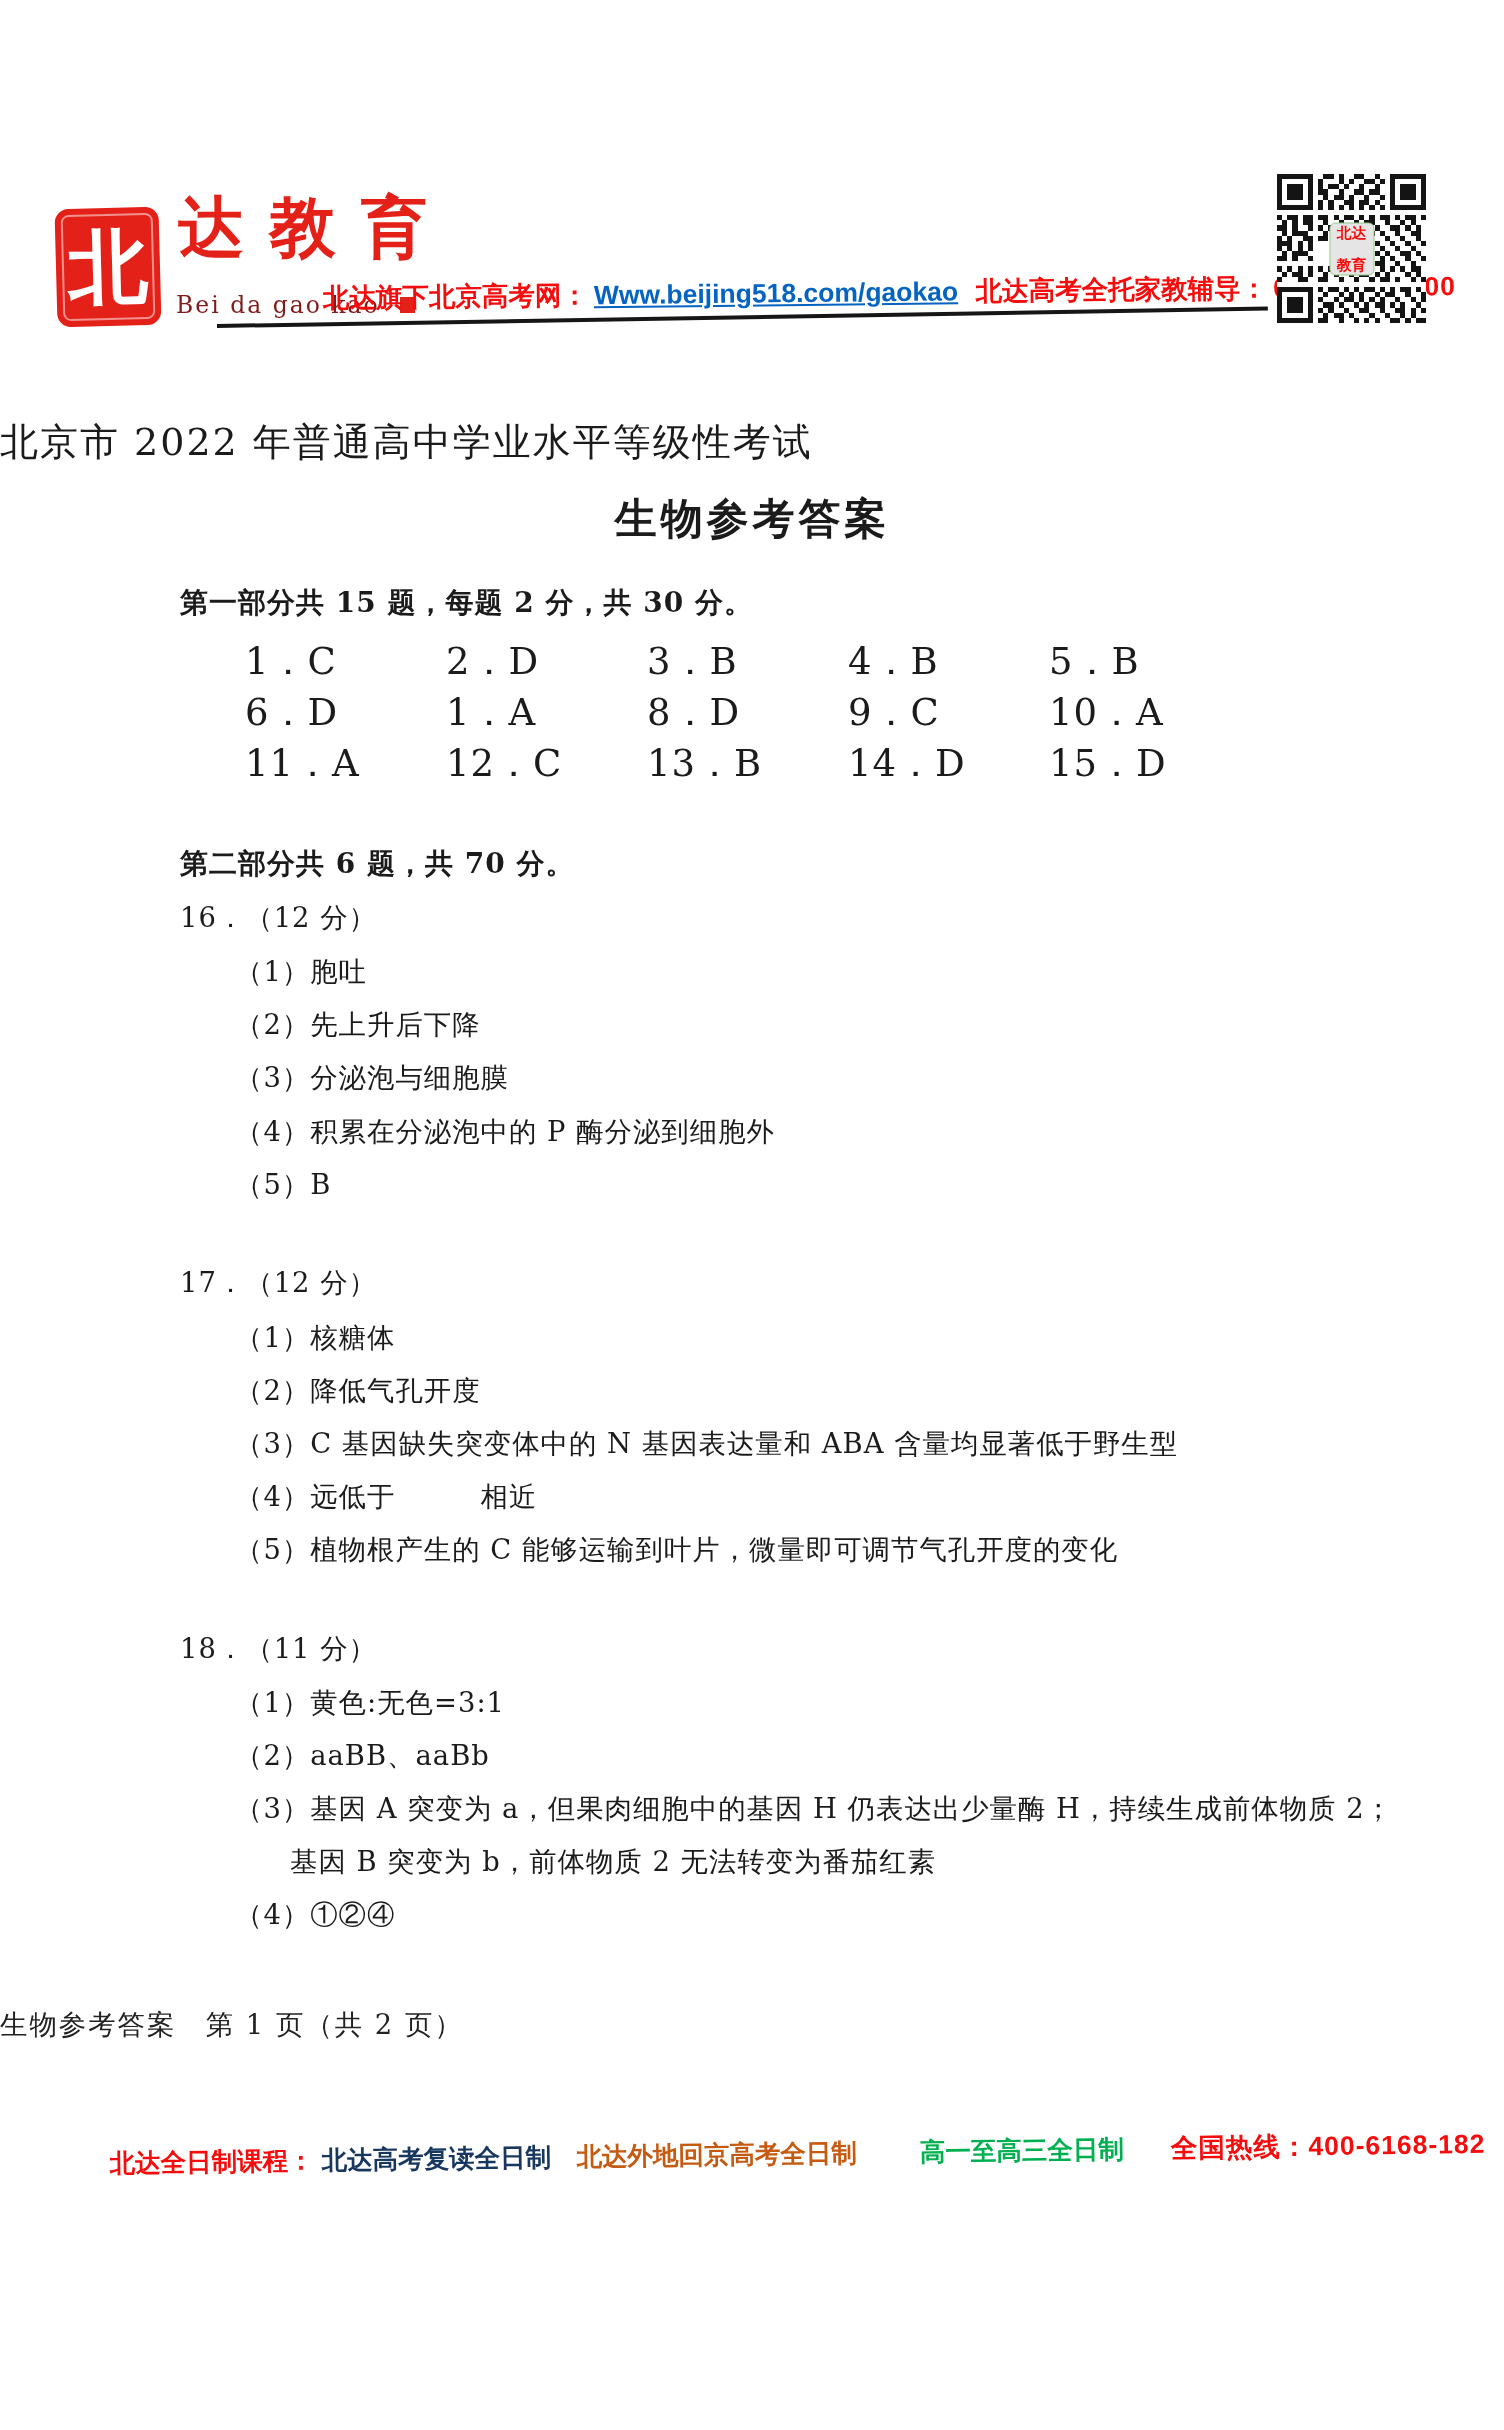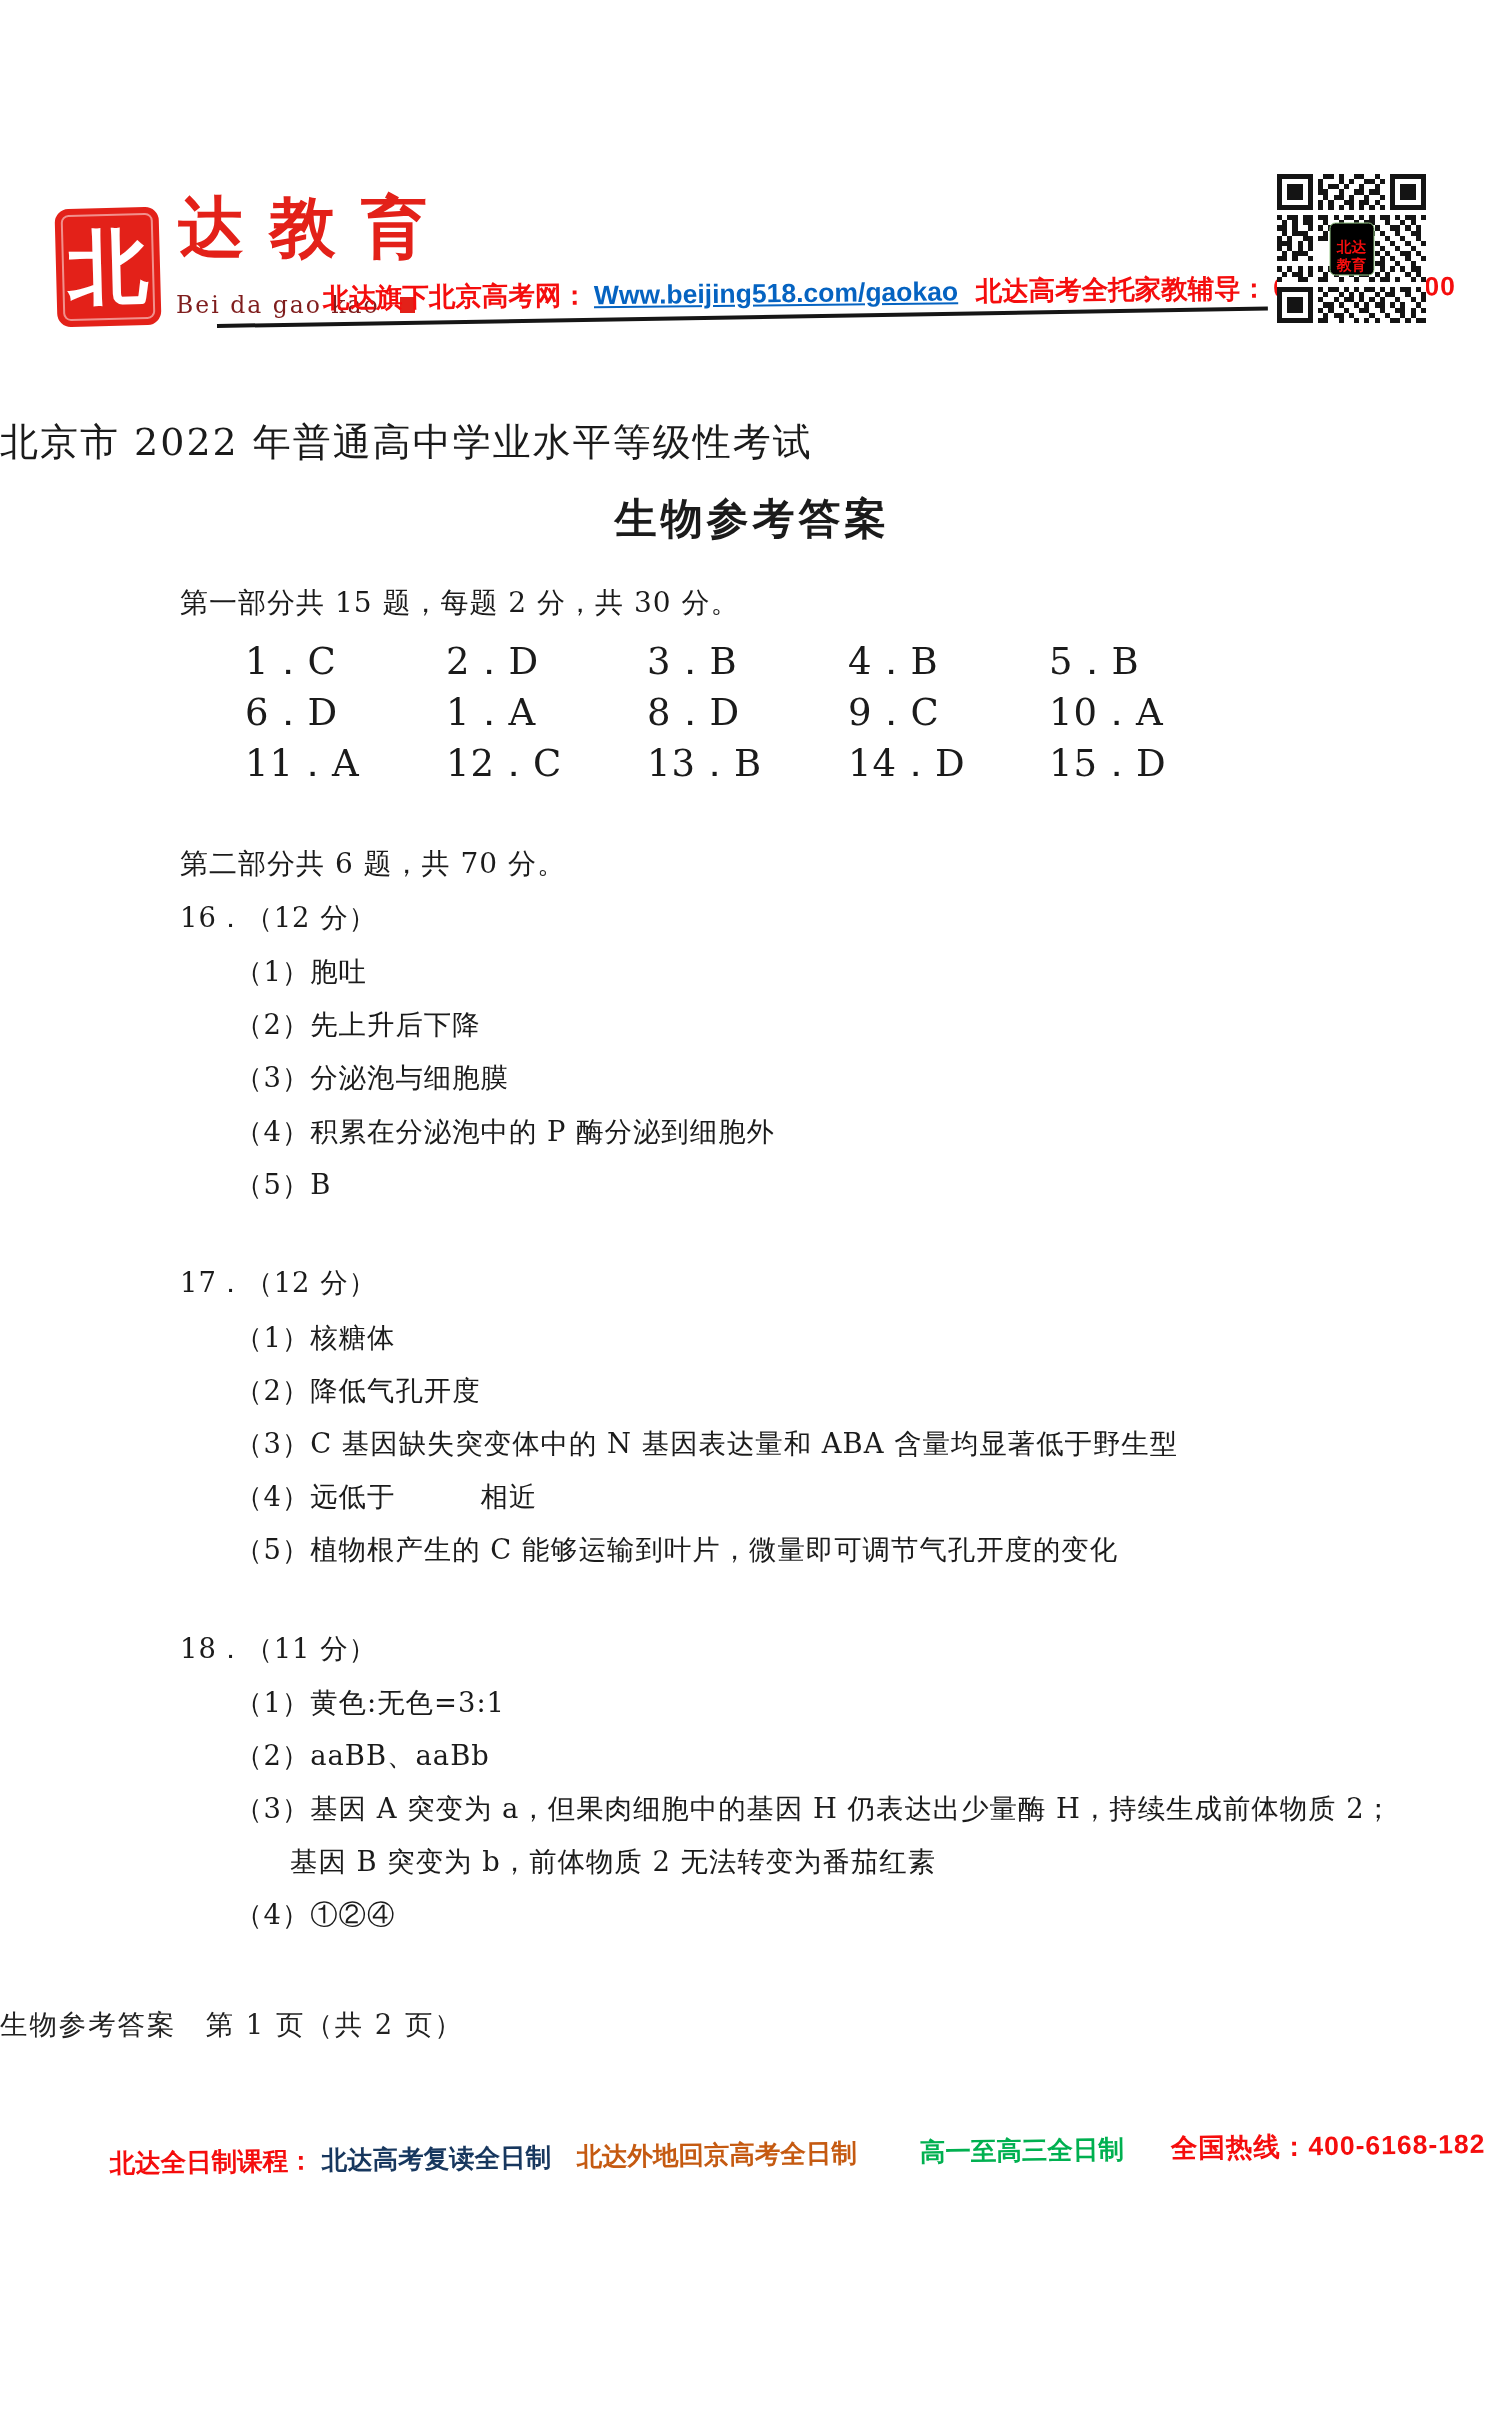--- a/index.html
+++ b/index.html
@@ -55,31 +55,31 @@
   .tutor-phone{margin-left:5.9px;letter-spacing:1px;}
   .header-rule{
     position:absolute;left:217px;top:324px;width:1051px;height:3.9px;background:#161616;
     transform:rotate(-0.95deg);transform-origin:left center;
   }
   
   .qr{position:absolute;left:1277px;top:174px;width:149px;height:149px;}
   .qr svg{width:100%;height:100%;display:block;}
   .qr-badge{
     position:absolute;left:50%;top:50%;transform:translate(-50%,-50%);
-    width:45px;height:53px;background:#000000;border:1px solid #96c987;border-radius:5.9px;
-    display:flex;flex-direction:column;align-items:center;justify-content:flex-end;
+    width:45px;height:53px;background:#e5e5e5;border:1px solid #96c987;border-radius:5.9px;
+    display:flex;flex-direction:column;align-items:center;justify-content:space-between;
     color:var(--text-red);font-size:14.7px;font-weight:bold;line-height:1.25;
     font-family:"DejaVu Serif",serif;
   }
 
   
   .doc{position:absolute;left:0;top:420px;width:100%;}
   .exam-title{text-align:left;font-size:38px;line-height:1.2;letter-spacing:2px;font-weight:500;}
   .answer-title{text-align:center;font-size:42px;line-height:1.15;font-weight:bold;letter-spacing:3.9px;margin-top:29px;}
-  .part-heading{margin:43px 8px 0 180px;font-size:28px;line-height:1.2;font-weight:normal;letter-spacing:1px;}
+  .part-heading{margin:43px 8px 0 180px;font-size:28px;line-height:1.2;font-weight:bold;letter-spacing:1px;}
   .part-heading.second{margin-top:63px;}
   .answers-grid{
     margin:23.5px 0 0 245px;display:grid;grid-template-columns:repeat(5,201px);
     row-gap:12px;font-size:37px;line-height:1.05;letter-spacing:1px;
   }
   .question{margin-top:21.6px;}
   .question + .question{margin-top:67px;}
   .q-number{margin-left:180px;font-size:27.4px;line-height:1.2;letter-spacing:1px;}
   .q-item{margin:21.6px 0 0 235px;font-size:27.4px;line-height:1.15;letter-spacing:1px;}
   .q-item.cont{margin-left:290px;}

